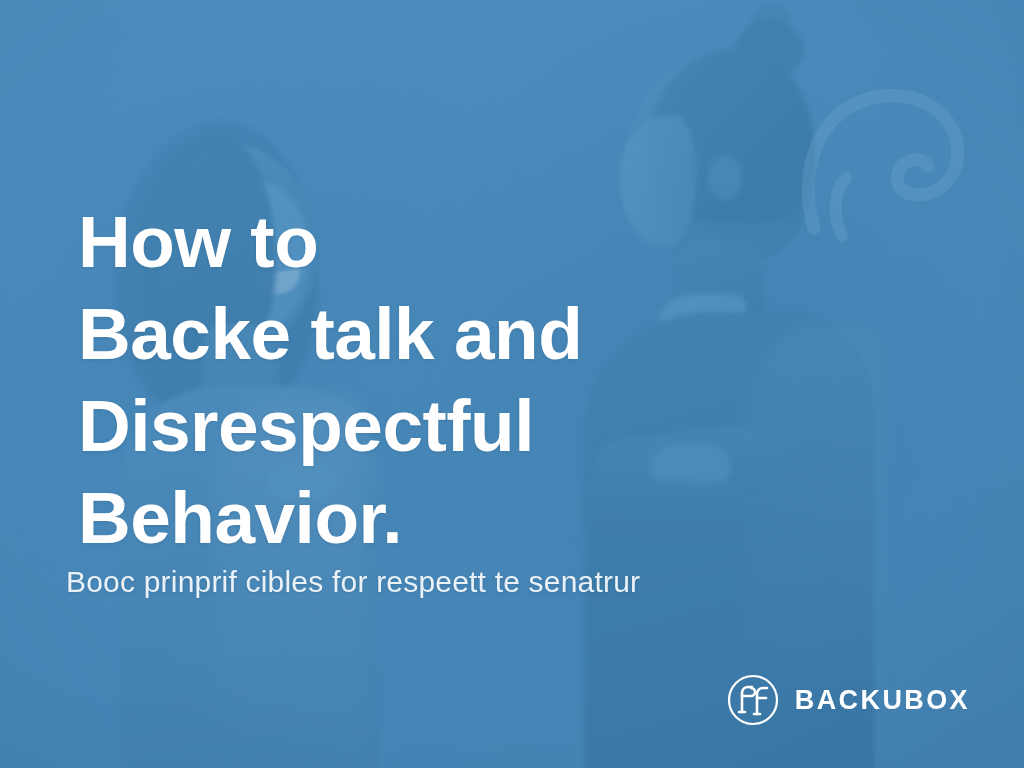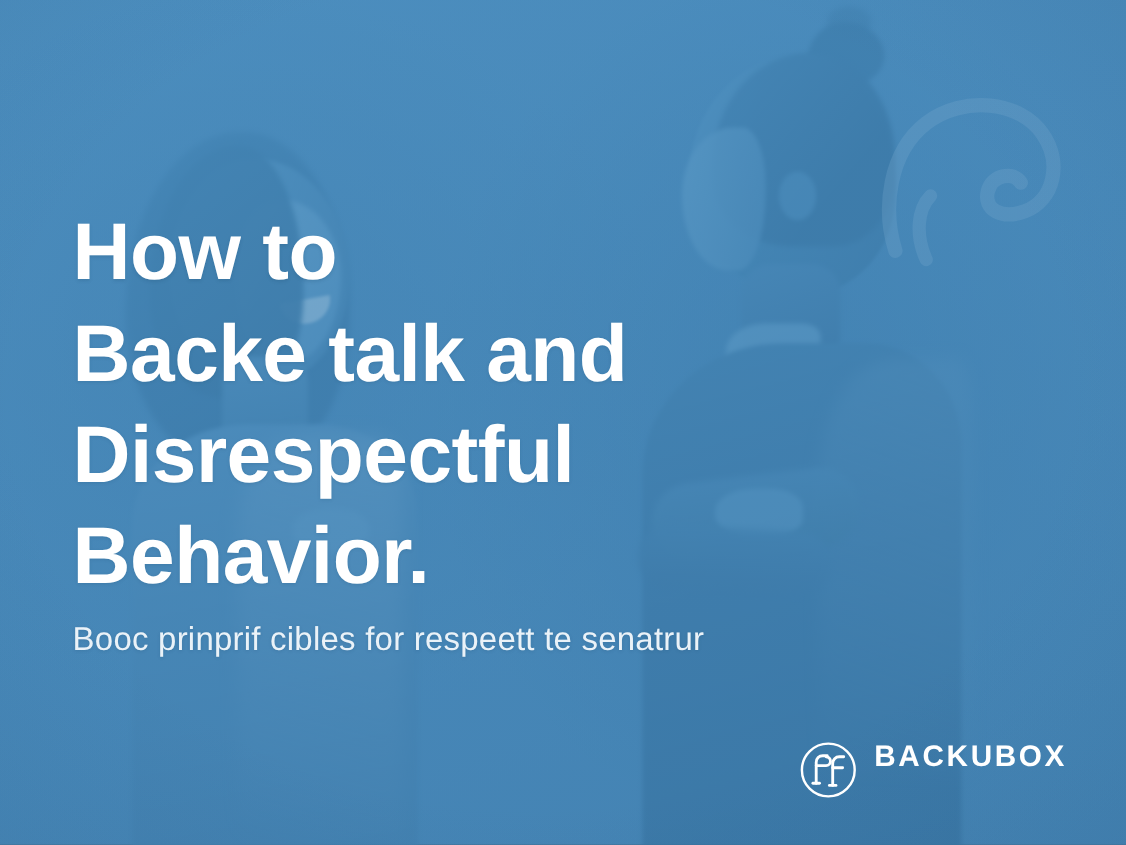--- a/index.html
+++ b/index.html
@@ -317,21 +317,21 @@
   .content {
     position: absolute;
     inset: 0;
   }
 
   .headline {
     position: absolute;
     left: 66px;
     top: 184px;
     width: 760px;
-    margin: 0;
+    margin: 12px;
     color: #ffffff;
     font-size: 73px;
     line-height: 92px;
     font-weight: 700;
     letter-spacing: -0.5px;
     white-space: pre-line;
     text-shadow: 0 1px 3px rgba(30,70,105,0.18);
   }
 
   .subhead {
@@ -347,21 +347,21 @@
     letter-spacing: 0.2px;
     text-shadow: 0 1px 3px rgba(30,70,105,0.20);
   }
 
   
   .logo {
     position: absolute;
     right: 54px;
     bottom: 42px;
     display: flex;
-    align-items: flex-start;
+    align-items: center;
     gap: 16px;
   }
   .logo-mark {
     width: 52px;
     height: 52px;
     flex: 0 0 52px;
   }
   .logo-mark svg { display: block; width: 100%; height: 100%; }
   .logo-text {
     color: #ffffff;

